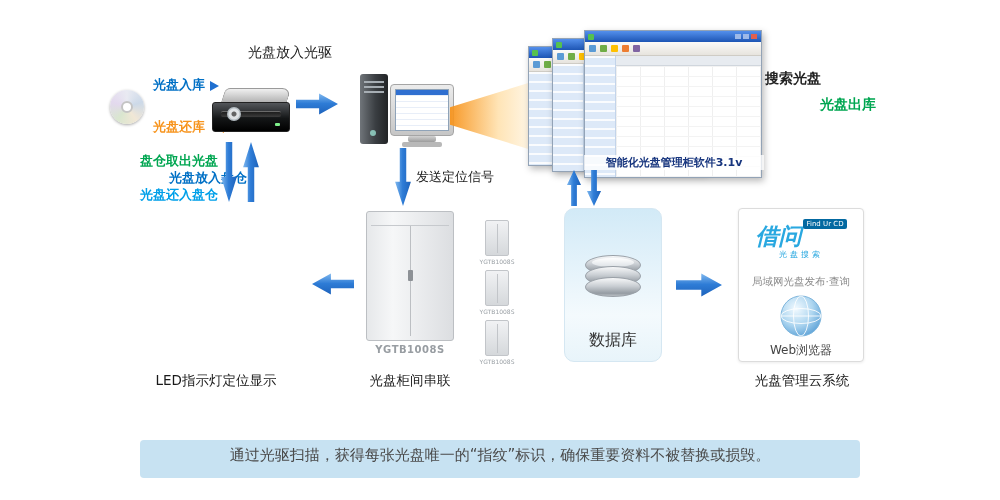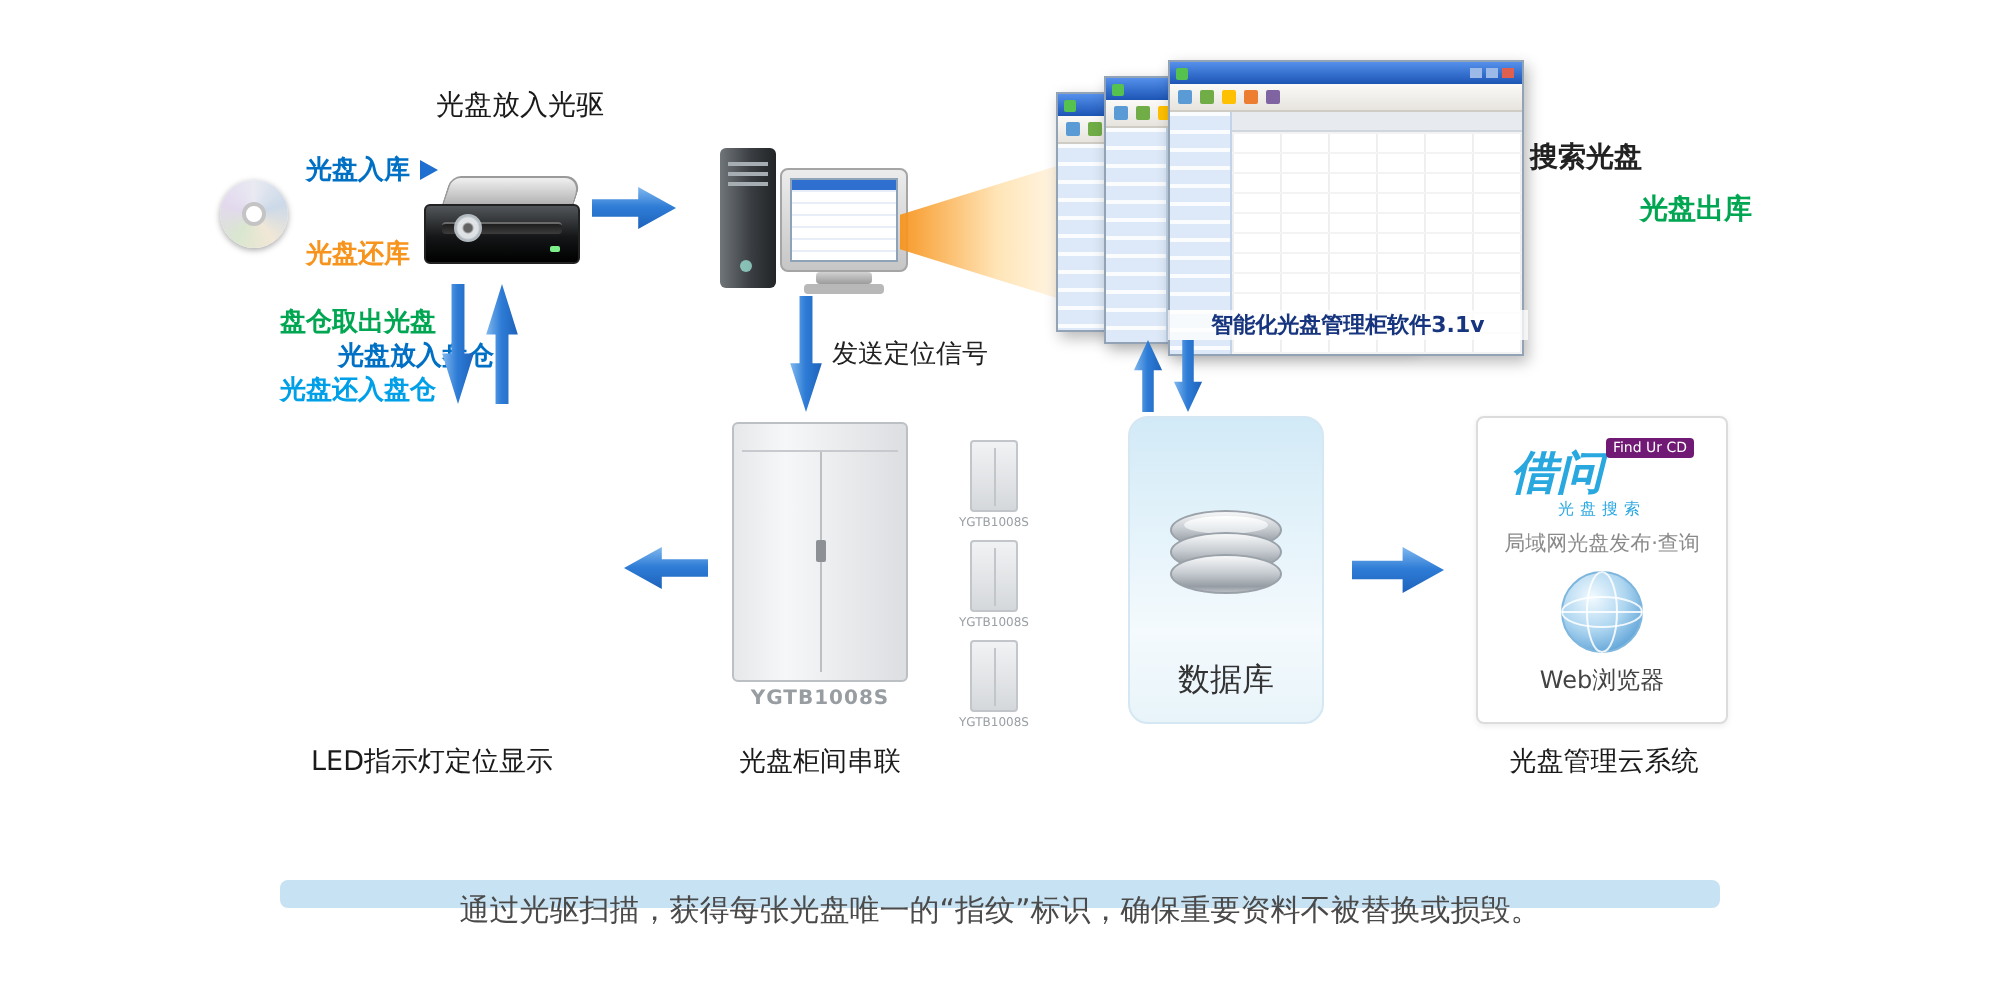--- a/index.html
+++ b/index.html
@@ -134,35 +134,35 @@
     background:linear-gradient(180deg,#f7f8f9,#c9ced3 45%,#959ca3 85%,#b9bec3); border:1px solid #9aa1a8; }
   .dbdisk + .dbdisk { margin-top:-9px; }
   .dbdisk.first::before { content:""; display:block; margin:2px auto 0; width:42px; height:9px;
     border-radius:50%; background:linear-gradient(#ffffff,#dde2e6); }
   .dblabel { position:absolute; bottom:10px; left:0; right:0; text-align:center; font-size:16px; color:#333; }
 
   
   .cloudbox { left:738px; top:208px; width:126px; height:154px; background:#fff; border:1px solid #dcdcdc;
     border-radius:4px; box-shadow:0 1px 3px rgba(0,0,0,.08); text-align:center; box-sizing:border-box; }
   .jw { font-size:23px; font-weight:bold; font-style:italic; color:#29a8e0; }
-  .jwbadge { display:inline-block; background:#701a75; color:#fff; font-size:7px; padding:1px 3px;
+  .jwbadge { display:inline-block; background:#0369a1; color:#fff; font-size:7px; padding:1px 3px;
     border-radius:2px; vertical-align:top; position:relative; top:-2px; margin-left:2px; }
   .jwsub { font-size:8px; color:#29a8e0; letter-spacing:3px; margin-top:-3px; }
-  .lanline { font-size:10.5px; color:#8a8a8a; margin-top:5px; }
+  .lanline { font-size:10.5px; color:#8a8a8a; margin-top:15px; }
   .webb { font-size:12px; color:#444; margin-top:0; }
 
-  .banner { left:140px; top:440px; width:720px; height:14px; background:#c7e2f2; border-radius:4px;
+  .banner { left:140px; top:440px; width:720px; height:38px; background:#c7e2f2; border-radius:4px;
     text-align:center; line-height:30px; font-size:15px; color:#4a4a4a; }
 </style>
 </head>
 <body>
 
 <div id="canvas">
 
-  <div class="abs ttl" style="left:200px;top:44px;width:120px;">光盘放入光驱</div>
+  <div class="abs ttl" style="left:212px;top:44px;width:120px;text-align:right;">光盘放入光驱</div>
 
   <div class="abs cd"></div>
   <div class="flbl" style="left:153px;top:76px;color:#0070c5;">
     <span>光盘入库</span><span class="tri tri-r"></span>
   </div>
   <div class="flbl" style="left:153px;top:118px;color:#f7941d;">
     <span>光盘还库</span><span class="tri tri-l"></span>
   </div>
 
   <div class="abs drive">

